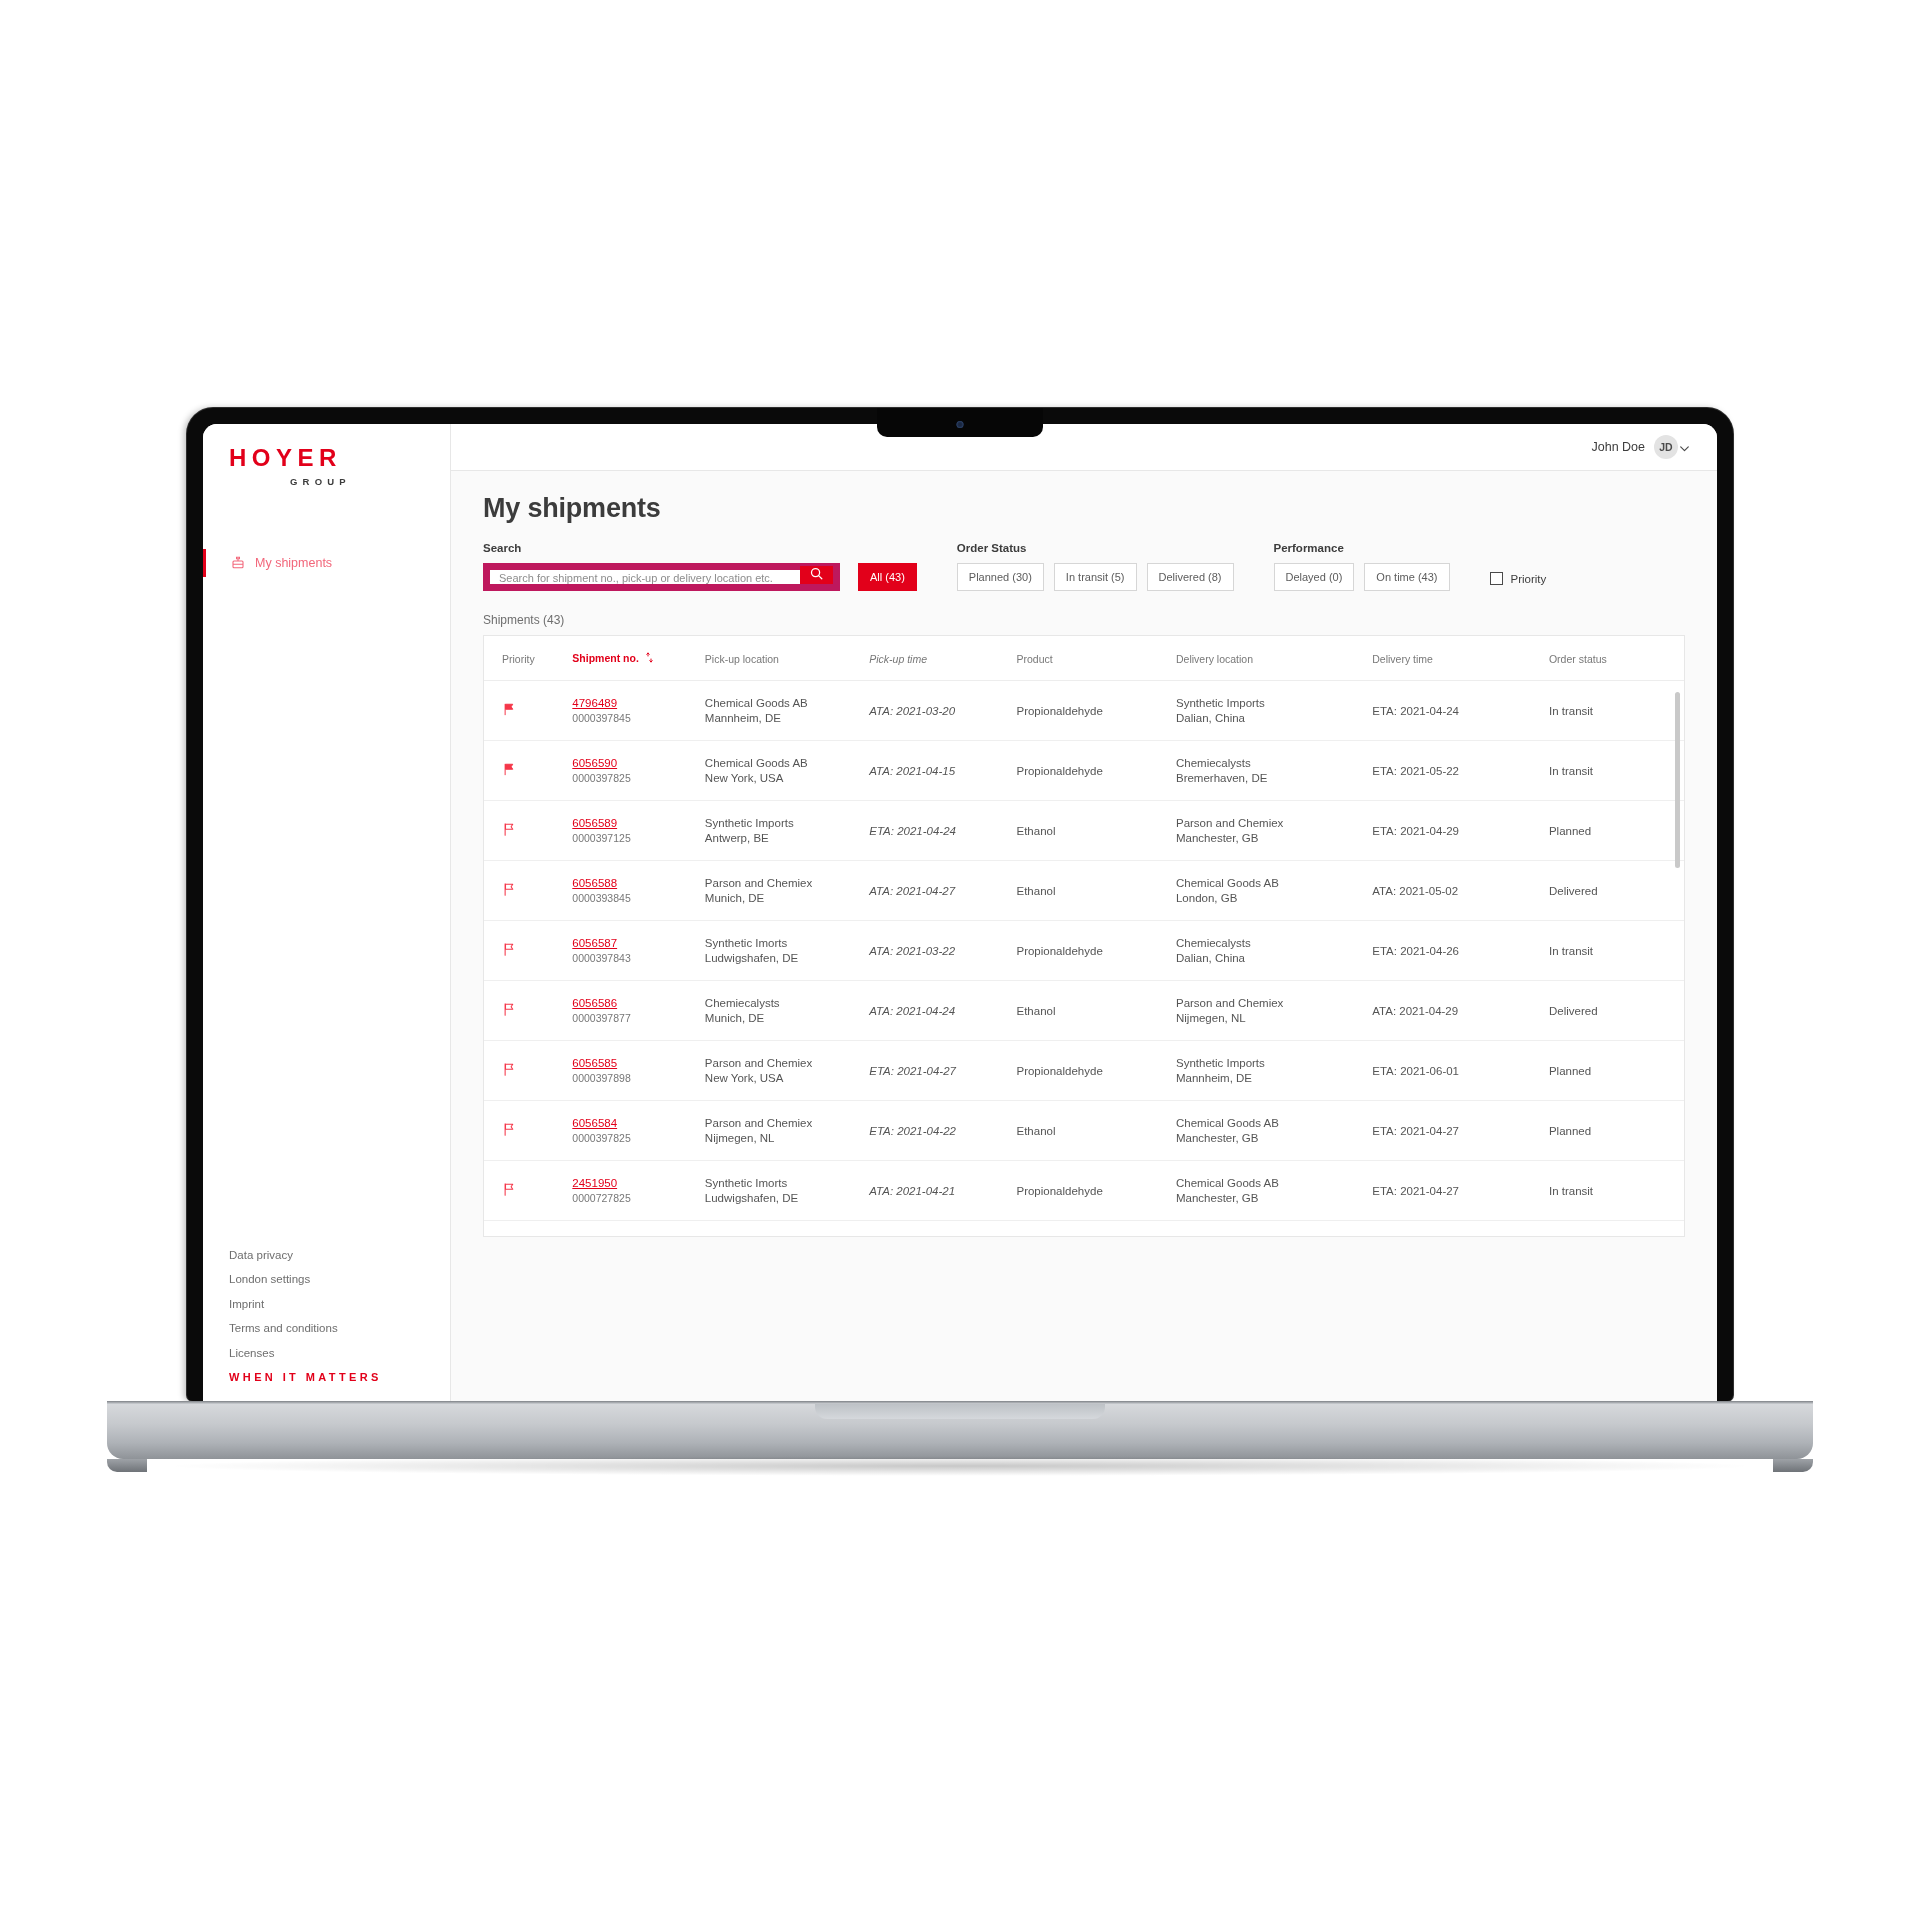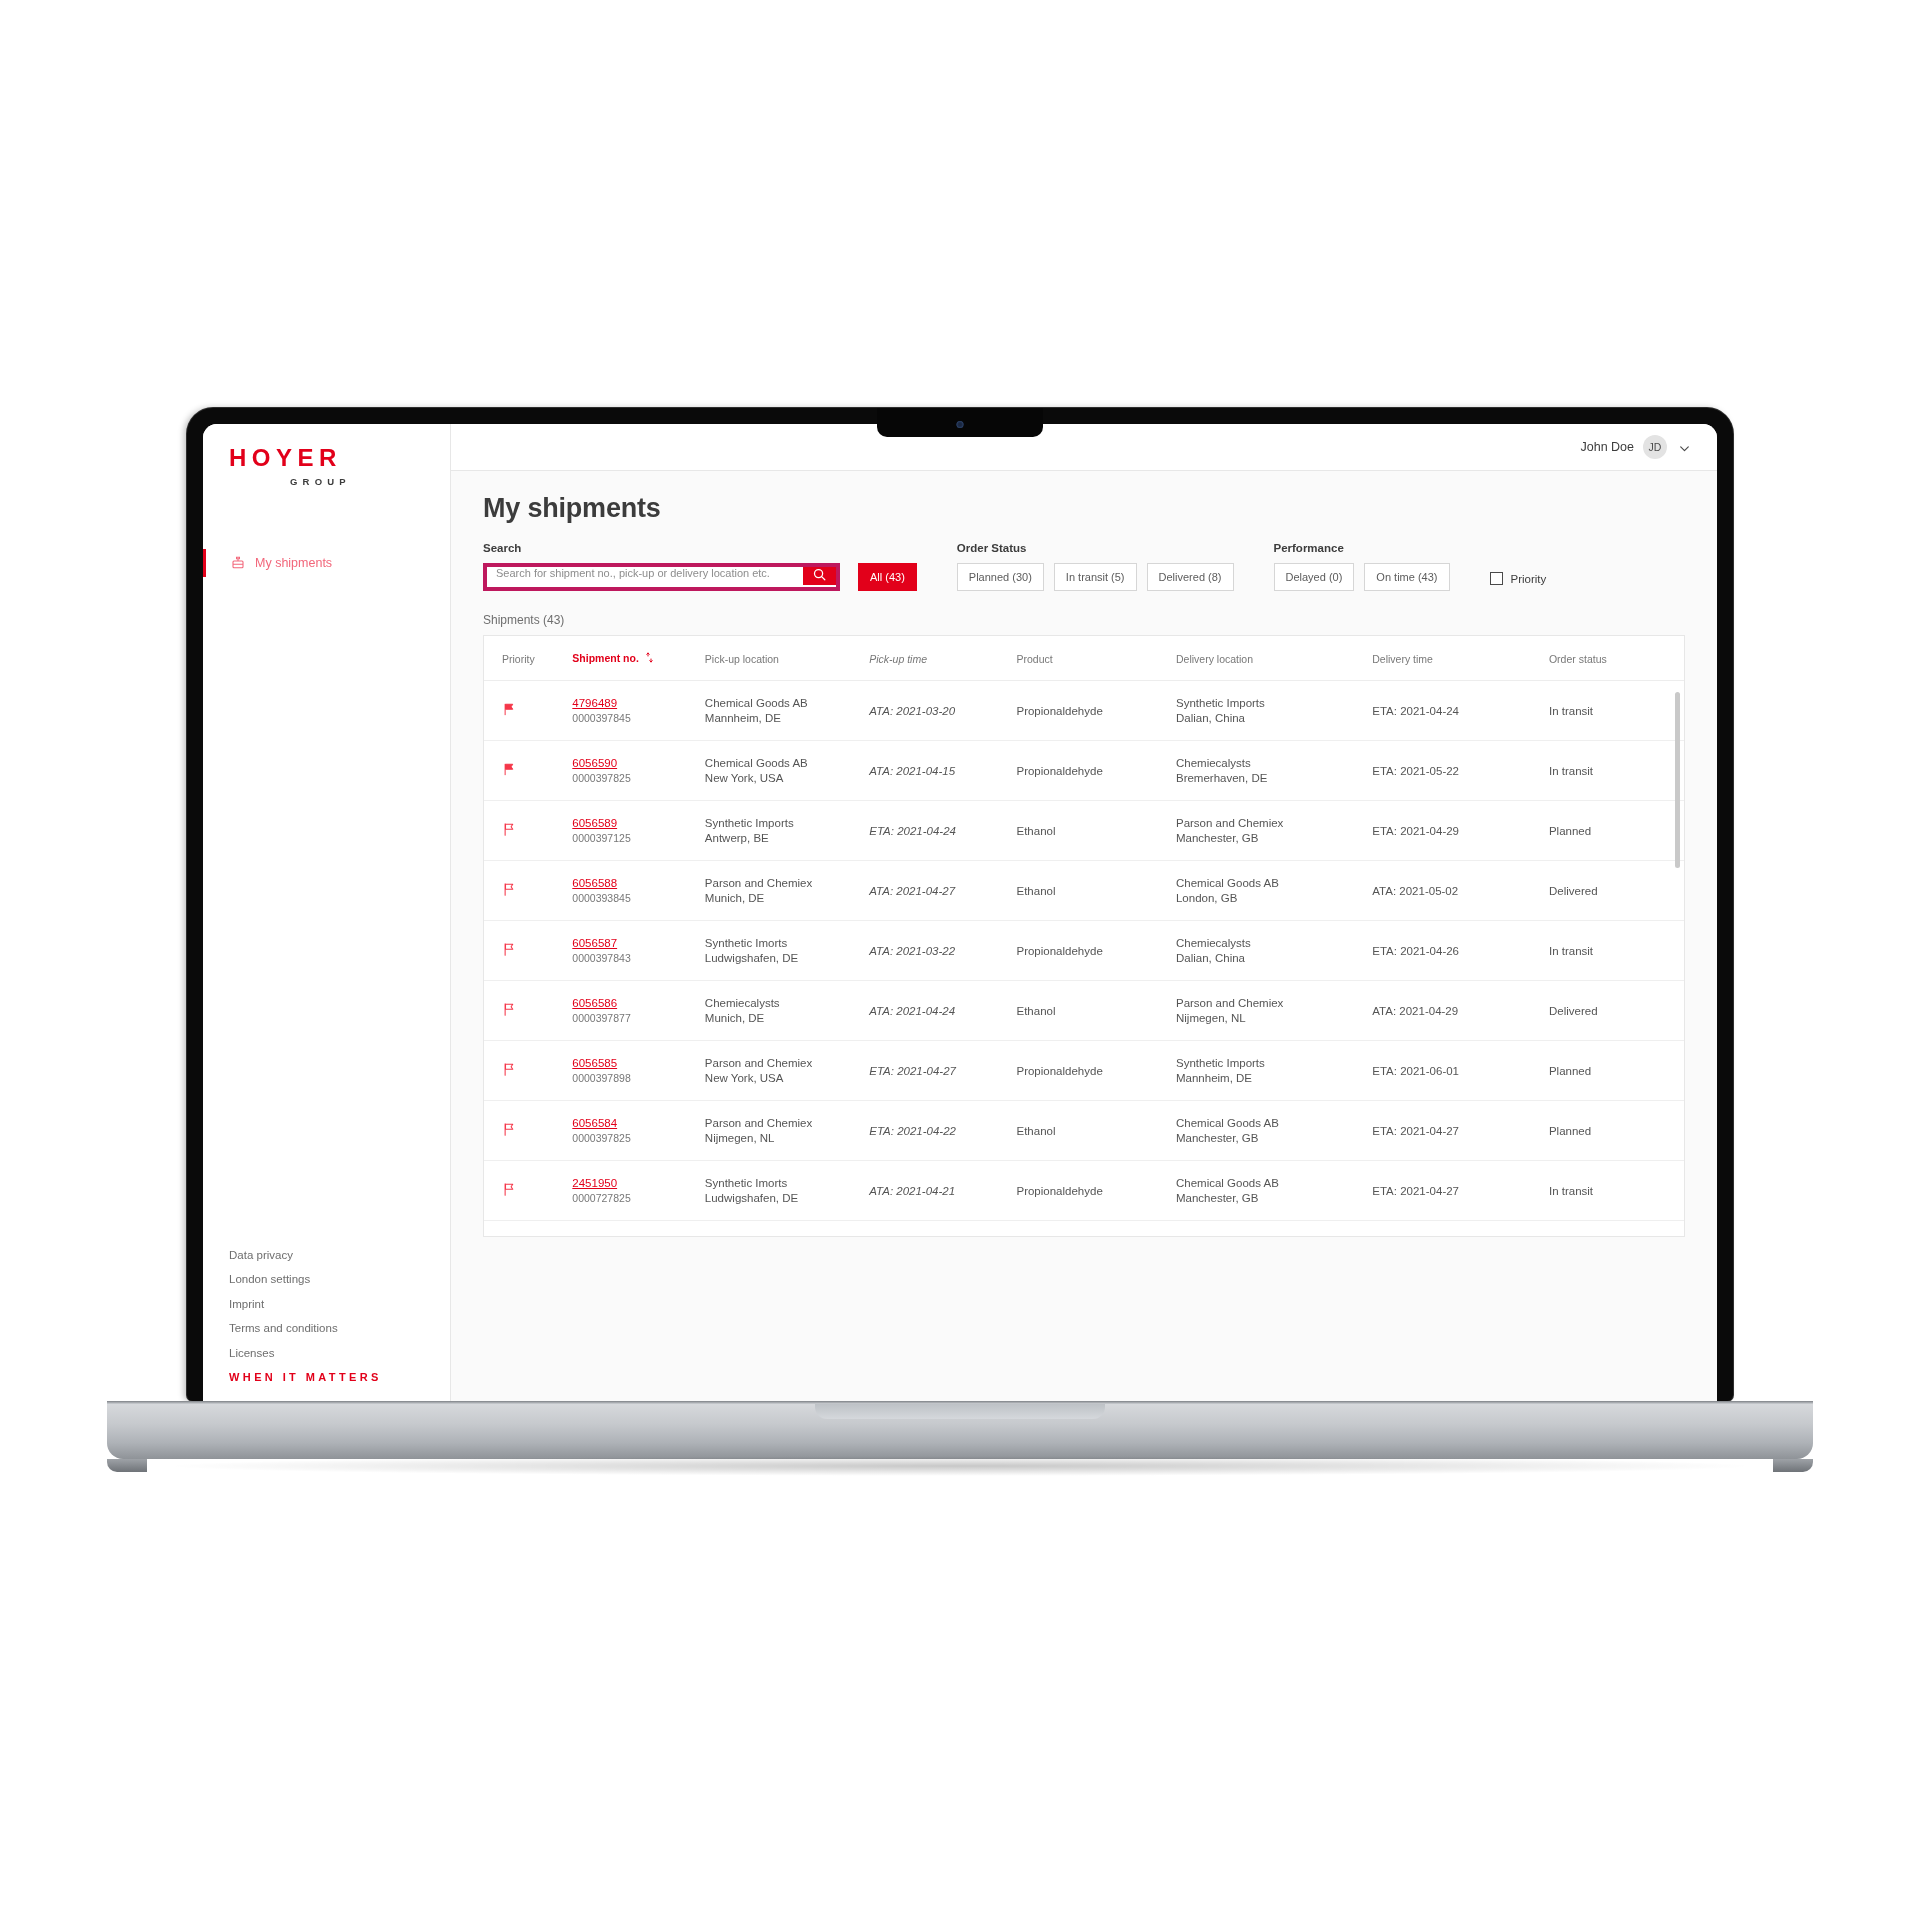--- a/index.html
+++ b/index.html
@@ -123,23 +123,22 @@
     height: 47px; flex: 0 0 47px;
     background: #ffffff;
     border-bottom: 1px solid #e7e7e7;
     display: flex; align-items: center; justify-content: flex-end;
     padding-right: 26px;
   }
   .user-name { font-size: 12.5px; color: #3c3c3c; margin-right: 9px; }
   .avatar {
     width: 24px; height: 24px; border-radius: 50%;
     background: #e3e3e3; color: #4a4a4a;
-    font-size: 10.5px; font-weight: 400;
+    font-size: 10.5px; font-weight: 700;
     display: flex; align-items: center; justify-content: center;
-    margin-right: 11px;
   }
   .chev { width: 13px; height: 13px; cursor: pointer; }
 
   .content {
     flex: 1 1 auto; background: #fafafa;
     padding: 22px 32px 0 32px; overflow: hidden;
     position: relative;
   }
   .page-title {
     font-size: 27px; font-weight: 700; color: #3c3c3c;
@@ -147,23 +146,23 @@
   }
 
   .filters { display: flex; align-items: flex-end; gap: 8px; margin-bottom: 22px; }
   .filter-group { display: flex; flex-direction: column; }
   .filter-label {
     font-size: 11.5px; font-weight: 700; color: #3c3c3c;
     margin-bottom: 9px;
   }
   .search-row { display: flex; align-items: stretch; }
   .search-box {
-    display: flex; align-items: flex-start;
+    display: flex; align-items: flex-end;
     width: 357px; height: 28px;
-    border: 4px solid #be185d; background:#fff;
+    border: 7px solid #be185d; background:#fff;
   }
   .search-input {
     flex: 1 1 auto; border: 0; outline: none;
     padding: 0 9px; font-size: 11px; color: #6e6e6e;
     font-family: "Liberation Sans", sans-serif; background: transparent;
   }
   .search-input::placeholder { color: #8d8d8d; }
   .search-btn {
     width: 33px; background: #e2001a; border: 0; cursor: pointer;
     display: flex; align-items: center; justify-content: center;

